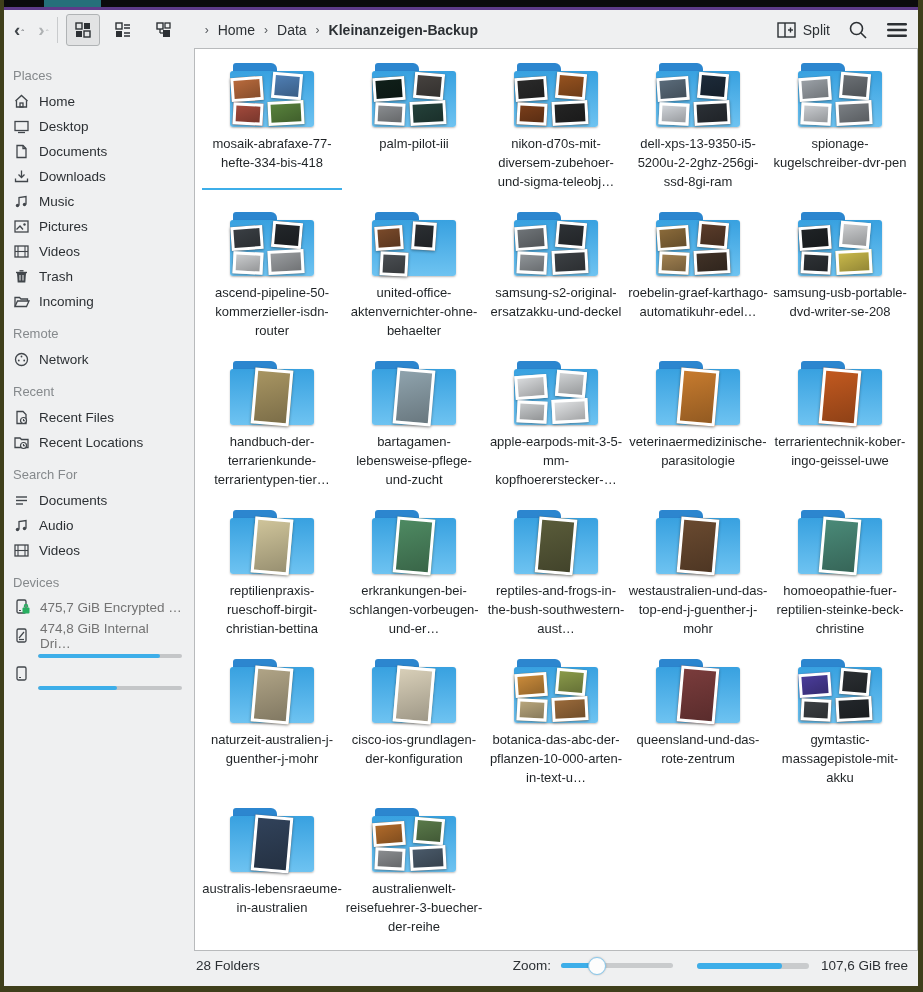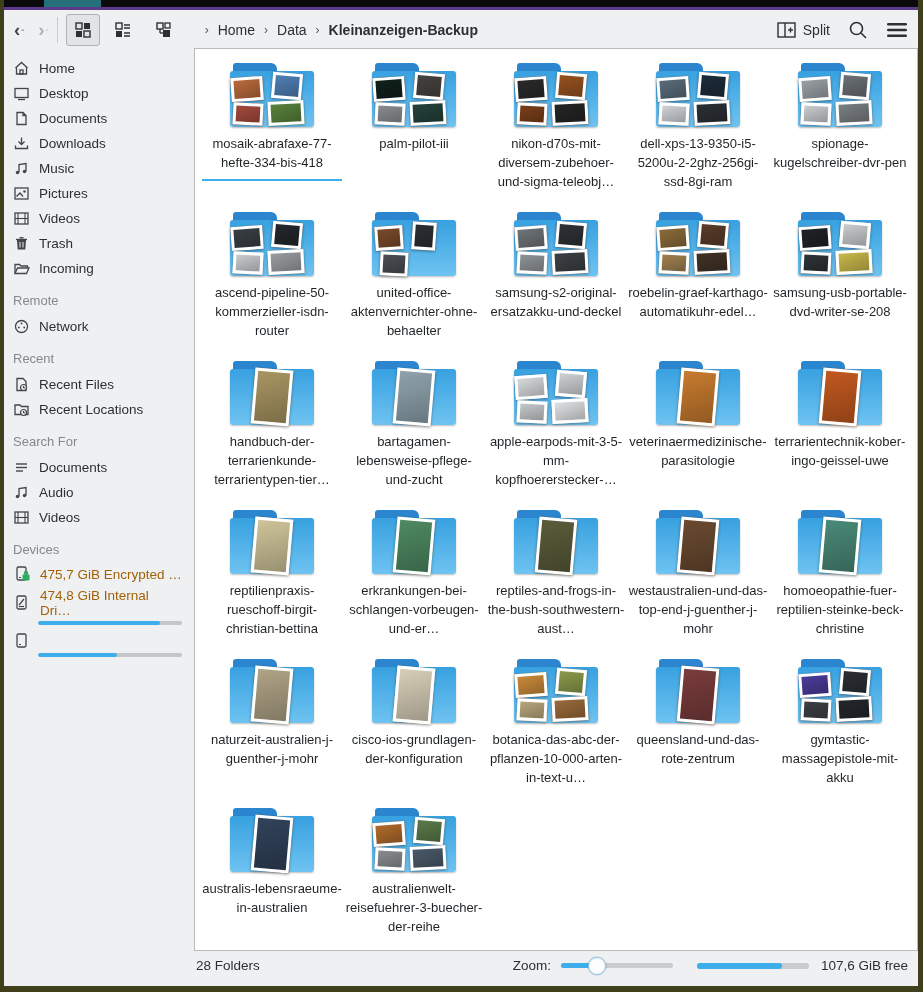--- a/index.html
+++ b/index.html
@@ -33,34 +33,34 @@
   .splitbtn { display:flex; align-items:center; gap:7px; font-size:14px; color:#2c3034; margin-right:18px; }
   .tb-icon { display:flex; align-items:center; justify-content:center; }
   .searchbtn { margin-right:18px; }
 
   
   .sidebar { position:absolute; top:50px; left:0; width:188px; bottom:35px; padding:6px 0 0 0; overflow:hidden; }
   .sec-title { color:#85898c; font-size:13px; padding:12px 0 6px 9px; }
   .side-item { display:flex; align-items:center; gap:9px; padding:4px 4px 4px 9px; font-size:13.5px; color:#2c3034; }
   .side-item .lbl { white-space:nowrap; overflow:hidden; }
   .dev-wrap { padding:2px 10px 3px 9px; }
-  .dev-top { display:flex; align-items:center; gap:9px; font-size:13.5px; color:#a16207; }
+  .dev-top { display:flex; align-items:center; gap:9px; font-size:13.5px; color:#737373; }
   .dev-bar { height:4px; border-radius:2px; background:#c4c6c8; margin:3px 0 2px 25px; overflow:hidden; }
   .dev-fill { height:100%; background:#3daee9; border-radius:2px; }
 
   
   .mainpanel { position:absolute; top:48px; left:190px; right:0; bottom:35px; background:#ffffff; border:1px solid #b8babc; overflow:hidden; }
   .grid { display:grid; grid-template-columns:repeat(5,1fr); grid-auto-rows:149px; padding:14px 6px 0 6px; }
   .fitem { display:flex; flex-direction:column; align-items:center; }
   .foldericon { position:relative; width:84px; height:64px; margin-bottom:7px; }
   .ftab { position:absolute; top:0; left:3px; width:44px; height:14px; background:#2c86cf; border-radius:3px 6px 0 0; }
   .fbody { position:absolute; top:8px; left:0; width:84px; height:56px; border-radius:3px; background:linear-gradient(#38a1e0,#6ec3f1); box-shadow:0 1px 2px rgba(0,0,0,.25); }
   .thumb { position:absolute; border:3px solid #fff; box-shadow:0 1px 3px rgba(0,0,0,.4); }
   .cap { width:140px; text-align:center; font-size:13px; line-height:19px; color:#1f2326; overflow-wrap:anywhere; }
-  .cap.selected { border-bottom:2px solid #3daee9; padding-bottom:7px; }
+  .cap.selected { border-bottom:2px solid #3daee9; padding-bottom:16px; }
 
   
   .statusbar { position:absolute; left:0; right:0; bottom:0; height:35px; display:flex; align-items:center; padding:0 10px 6px 192px; font-size:13.5px; color:#2c3034; }
   .zoomgroup { margin-left:auto; display:flex; align-items:center; gap:10px; }
   .sl-track { position:relative; width:112px; height:5px; border-radius:3px; background:#c9cbcd; }
   .sl-fill { position:absolute; left:0; top:0; height:5px; border-radius:3px; background:#3daee9; }
   .sl-handle { position:absolute; top:50%; transform:translate(-50%,-50%); width:18px; height:18px; border-radius:50%; background:#fdfdfd; border:1px solid #88c9ee; box-shadow:0 0 2px rgba(0,0,0,.25); }
   .capbar { position:relative; width:112px; height:6px; border-radius:3px; background:#c9cbcd; margin-left:24px; }
   .capfill { position:absolute; left:0; top:0; height:6px; border-radius:3px; background:#3daee9; }
   .freelbl { margin-left:12px; }
@@ -149,20 +149,21 @@
     <div class="tb-icon">
       <svg width="22" height="16" viewBox="0 0 22 16">
           <rect x="1" y="1" width="20" height="2.6" rx="1.3" fill="#2c3034"></rect>
           <rect x="1" y="6.7" width="20" height="2.6" rx="1.3" fill="#2c3034"></rect>
           <rect x="1" y="12.4" width="20" height="2.6" rx="1.3" fill="#2c3034"></rect>
         </svg>
     </div>
   </div>
 
   <div class="sidebar" id="sidebar">
+      <div class="sec-title">Places</div>
       <div class="side-item">
         <span>
           <svg width="17" height="17" viewBox="0 0 17 17">
             <path d="M2.5 8 8.5 2.5 14.5 8" fill="none" stroke="#41464b" stroke-width="1.3"></path>
             <path d="M3.5 7.5 V14 H13.5 V7.5" fill="none" stroke="#41464b" stroke-width="1.3"></path>
             <rect x="7" y="10" width="3" height="4" fill="none" stroke="#41464b" stroke-width="1.3"></rect>
           </svg>
         </span>
         <span class="lbl">Home</span>
       </div>

